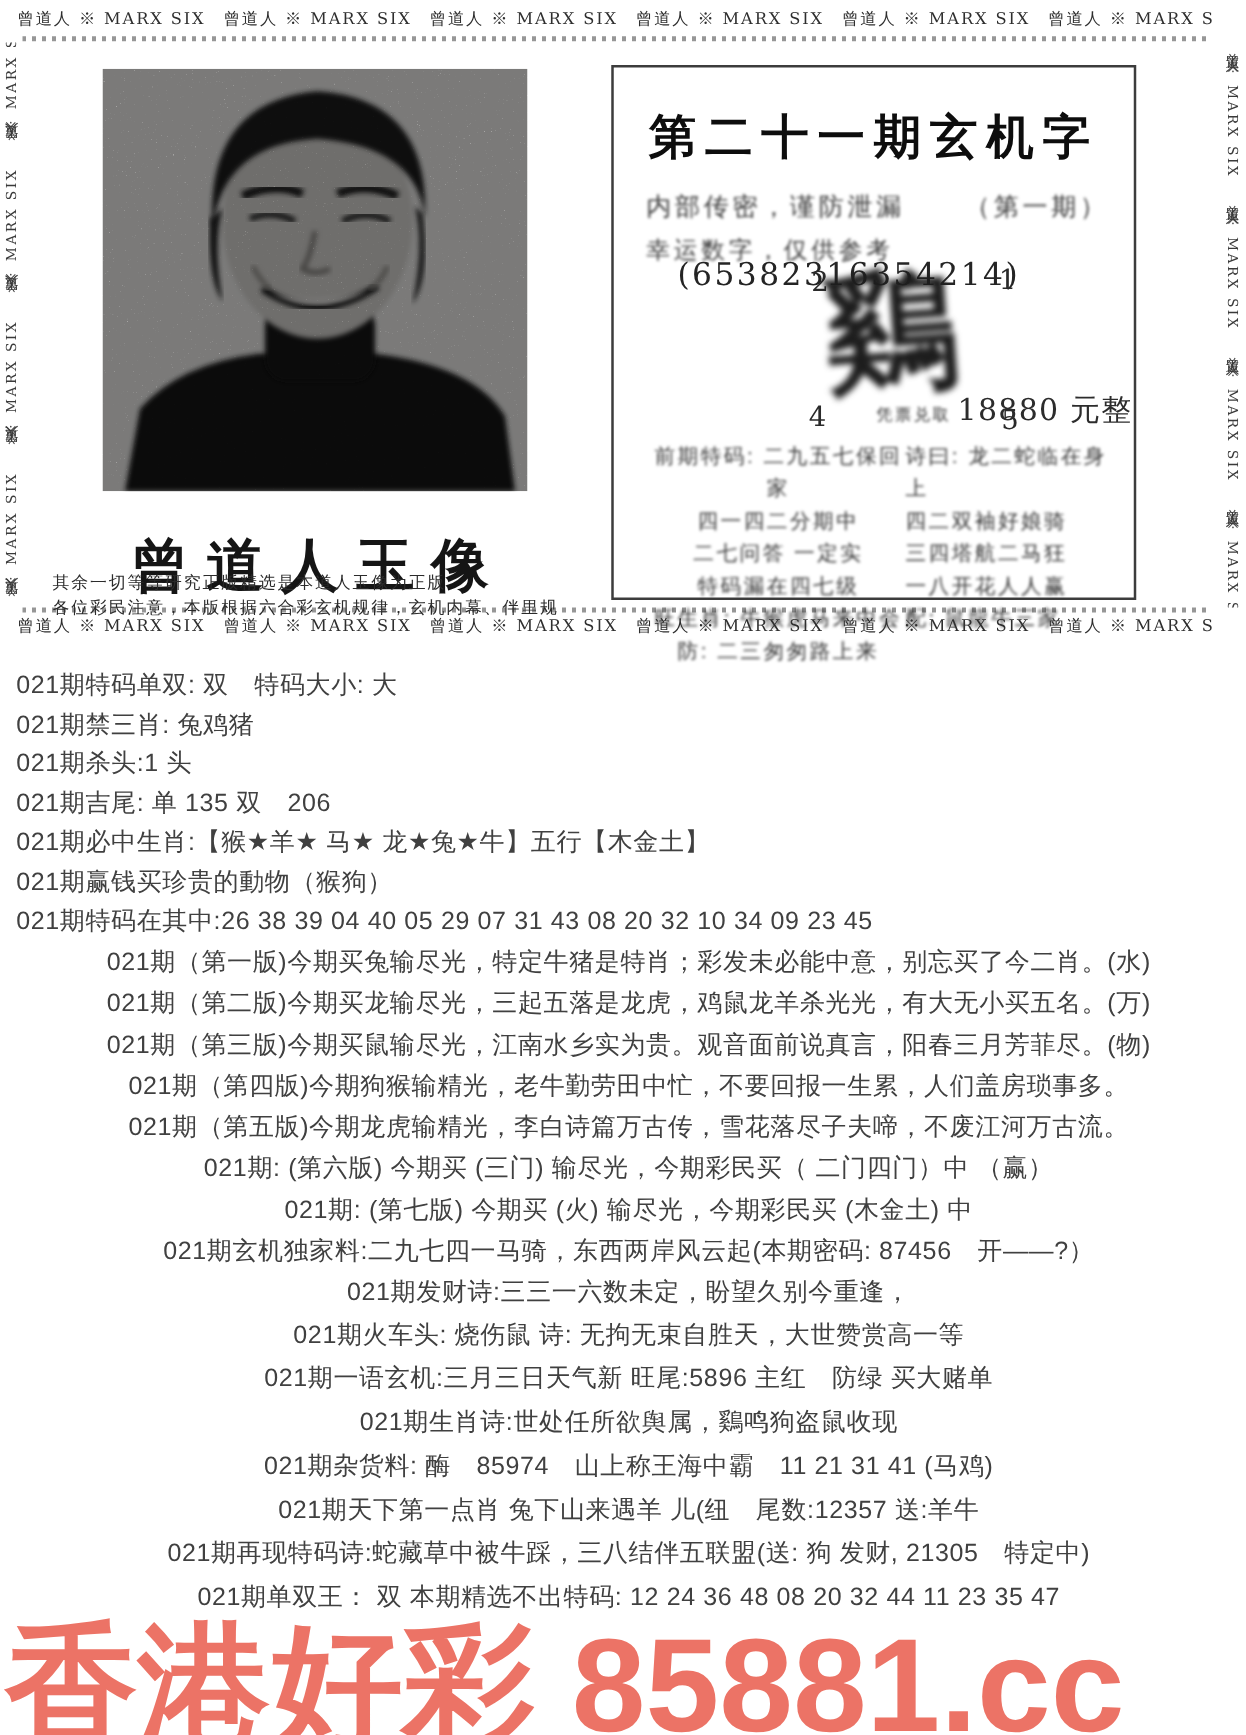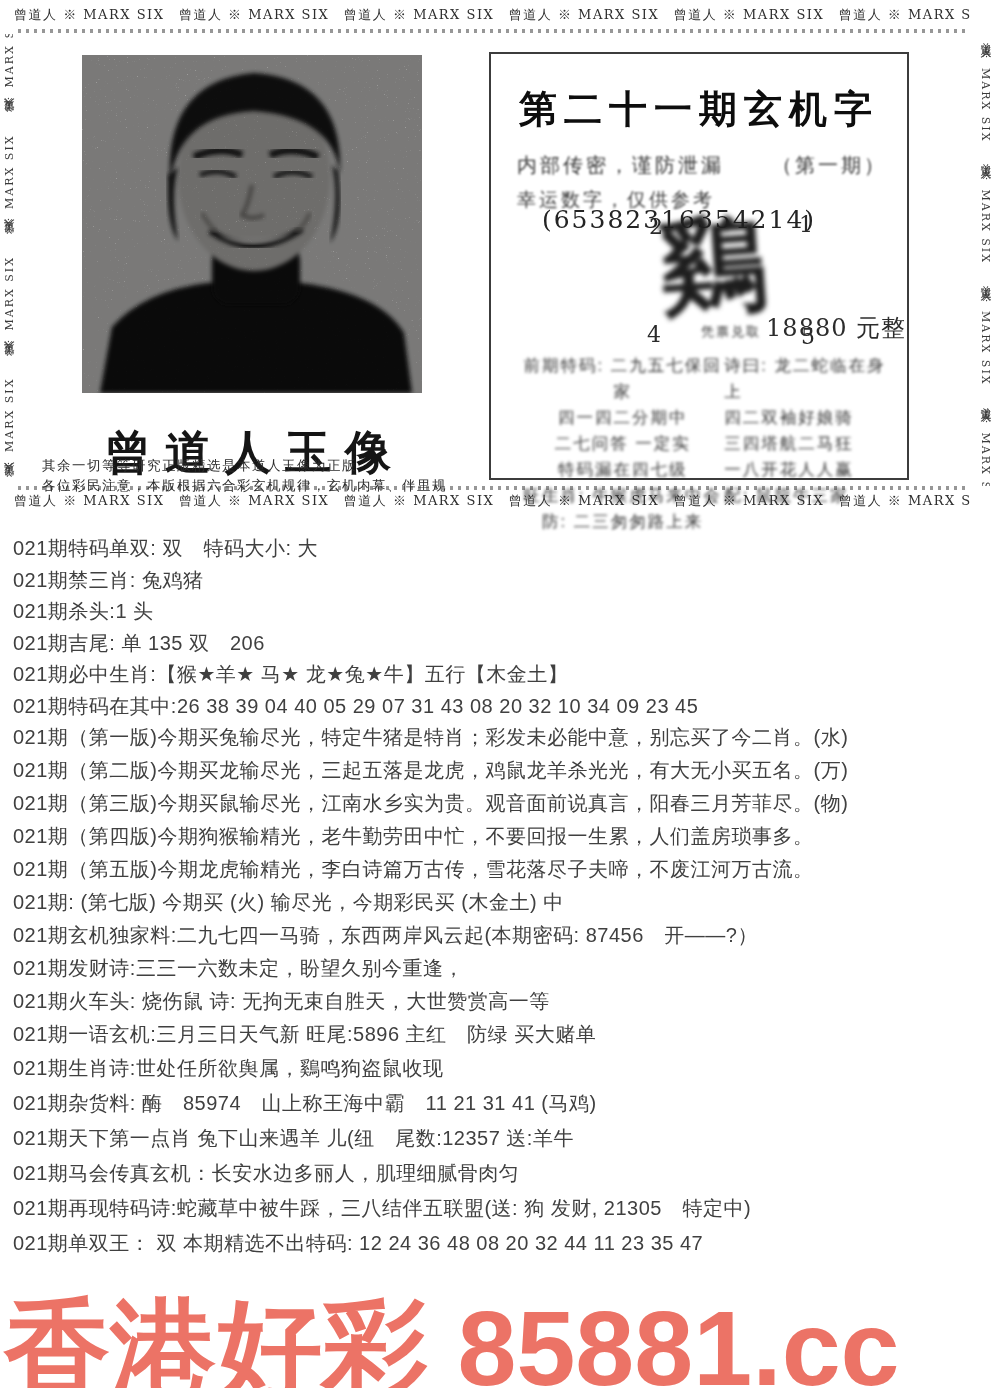--- a/index.html
+++ b/index.html
@@ -95,21 +95,21 @@
   .mb-verse .col{font-size:16.5px;line-height:26px;letter-spacing:2px;}
   .mb-verse .col.left{text-align:center;}
   .mb-verse .col.right{text-align:left;}
 
   
   .body-lines{position:absolute;left:13px;top:533px;width:980px;}
   .body-line{
     font-size:20px;color:#404040;white-space:nowrap;letter-spacing:.5px;
   }
   .body-line:nth-child(-n+7){line-height:31.5px;}
-  .body-line:nth-child(n+8){line-height:33px;}
+  .body-line:nth-child(n+8){line-height:33px;text-align:center;}
   .body-line:nth-child(n+17){line-height:35px;}
   .body-line:nth-child(n+25){line-height:33px;}
 
   
   .watermark{
     position:absolute;left:4px;top:1278px;white-space:nowrap;
     font-size:106px;font-weight:bold;letter-spacing:0px;
     opacity:.8;mix-blend-mode:multiply;pointer-events:none;
   }
 </style>
@@ -205,34 +205,35 @@
         </div>
     </div>
   </div>
 
   <div class="body-lines">
       <div class="body-line">021期特码单双: 双　特码大小: 大</div>
       <div class="body-line">021期禁三肖: 兔鸡猪</div>
       <div class="body-line">021期杀头:1 头</div>
       <div class="body-line">021期吉尾: 单 135 双　206</div>
       <div class="body-line">021期必中生肖:【猴★羊★ 马★ 龙★兔★牛】五行【木金土】</div>
+      <div class="body-line">021期赢钱买珍贵的動物（猴狗）</div>
       <div class="body-line">021期特码在其中:26 38 39 04 40 05 29 07 31 43 08 20 32 10 34 09 23 45</div>
       <div class="body-line">021期（第一版)今期买兔输尽光，特定牛猪是特肖；彩发未必能中意，别忘买了今二肖。(水)</div>
       <div class="body-line">021期（第二版)今期买龙输尽光，三起五落是龙虎，鸡鼠龙羊杀光光，有大无小买五名。(万)</div>
       <div class="body-line">021期（第三版)今期买鼠输尽光，江南水乡实为贵。观音面前说真言，阳春三月芳菲尽。(物)</div>
       <div class="body-line">021期（第四版)今期狗猴输精光，老牛勤劳田中忙，不要回报一生累，人们盖房琐事多。</div>
       <div class="body-line">021期（第五版)今期龙虎输精光，李白诗篇万古传，雪花落尽子夫啼，不废江河万古流。</div>
+      <div class="body-line">021期: (第六版) 今期买 (三门) 输尽光，今期彩民买（ 二门四门）中 （赢）</div>
       <div class="body-line">021期: (第七版) 今期买 (火) 输尽光，今期彩民买 (木金土) 中</div>
       <div class="body-line">021期玄机独家料:二九七四一马骑，东西两岸风云起(本期密码: 87456　开——?）</div>
       <div class="body-line">021期发财诗:三三一六数未定，盼望久别今重逢，</div>
       <div class="body-line">021期火车头: 烧伤鼠 诗: 无拘无束自胜天，大世赞赏高一等</div>
       <div class="body-line">021期一语玄机:三月三日天气新 旺尾:5896 主红　防绿 买大赌单</div>
       <div class="body-line">021期生肖诗:世处任所欲舆属，鷄鸣狗盗鼠收现</div>
       <div class="body-line">021期杂货料: 酶　85974　山上称王海中霸　11 21 31 41 (马鸡)</div>
       <div class="body-line">021期天下第一点肖 兔下山来遇羊 儿(纽　尾数:12357 送:羊牛</div>
-      <div class="body-line">021期马会传真玄机：长安水边多丽人，肌理细腻骨肉匀</div>
       <div class="body-line">021期再现特码诗:蛇藏草中被牛踩，三八结伴五联盟(送: 狗 发财, 21305　特定中)</div>
       <div class="body-line">021期单双王： 双 本期精选不出特码: 12 24 36 48 08 20 32 44 11 23 35 47</div>
     </div>
 
   <div class="watermark" style="color: rgb(232, 80, 63);">香港好彩 85881.cc</div>
 
 </div>
 
 </body></html>

